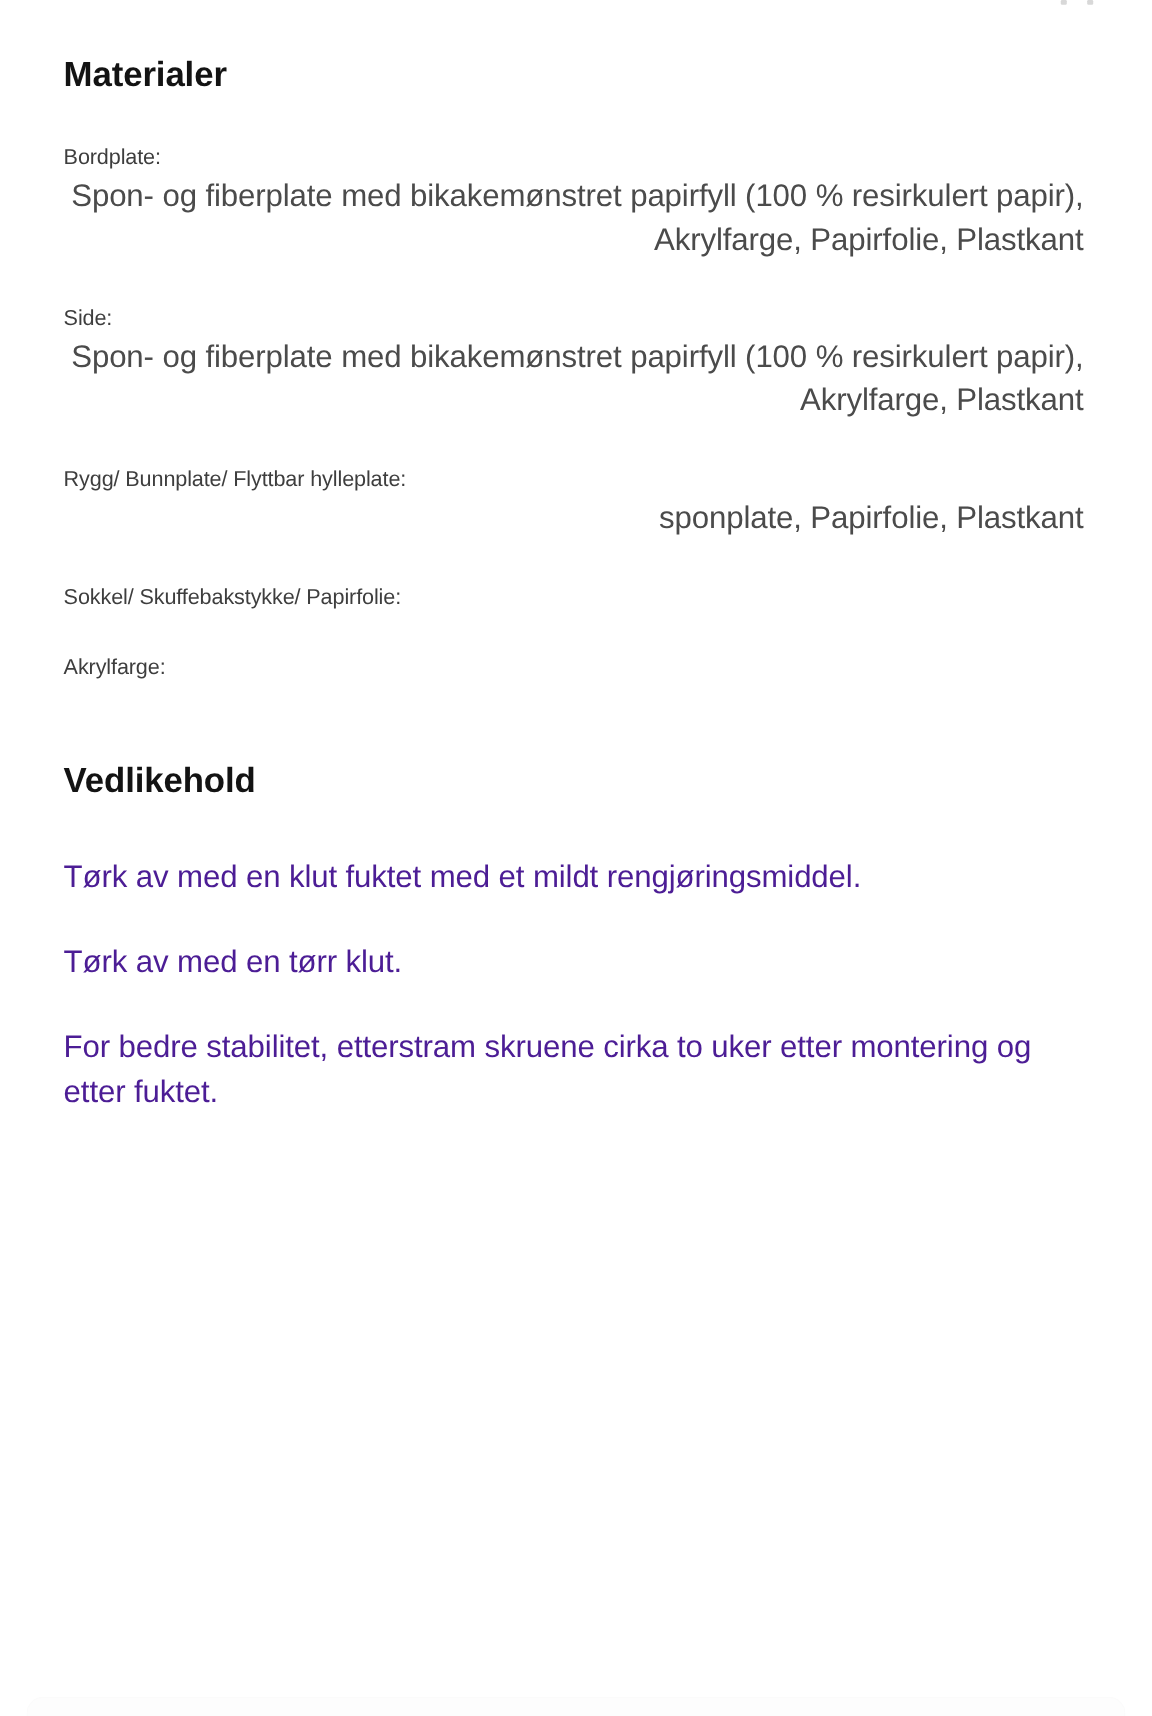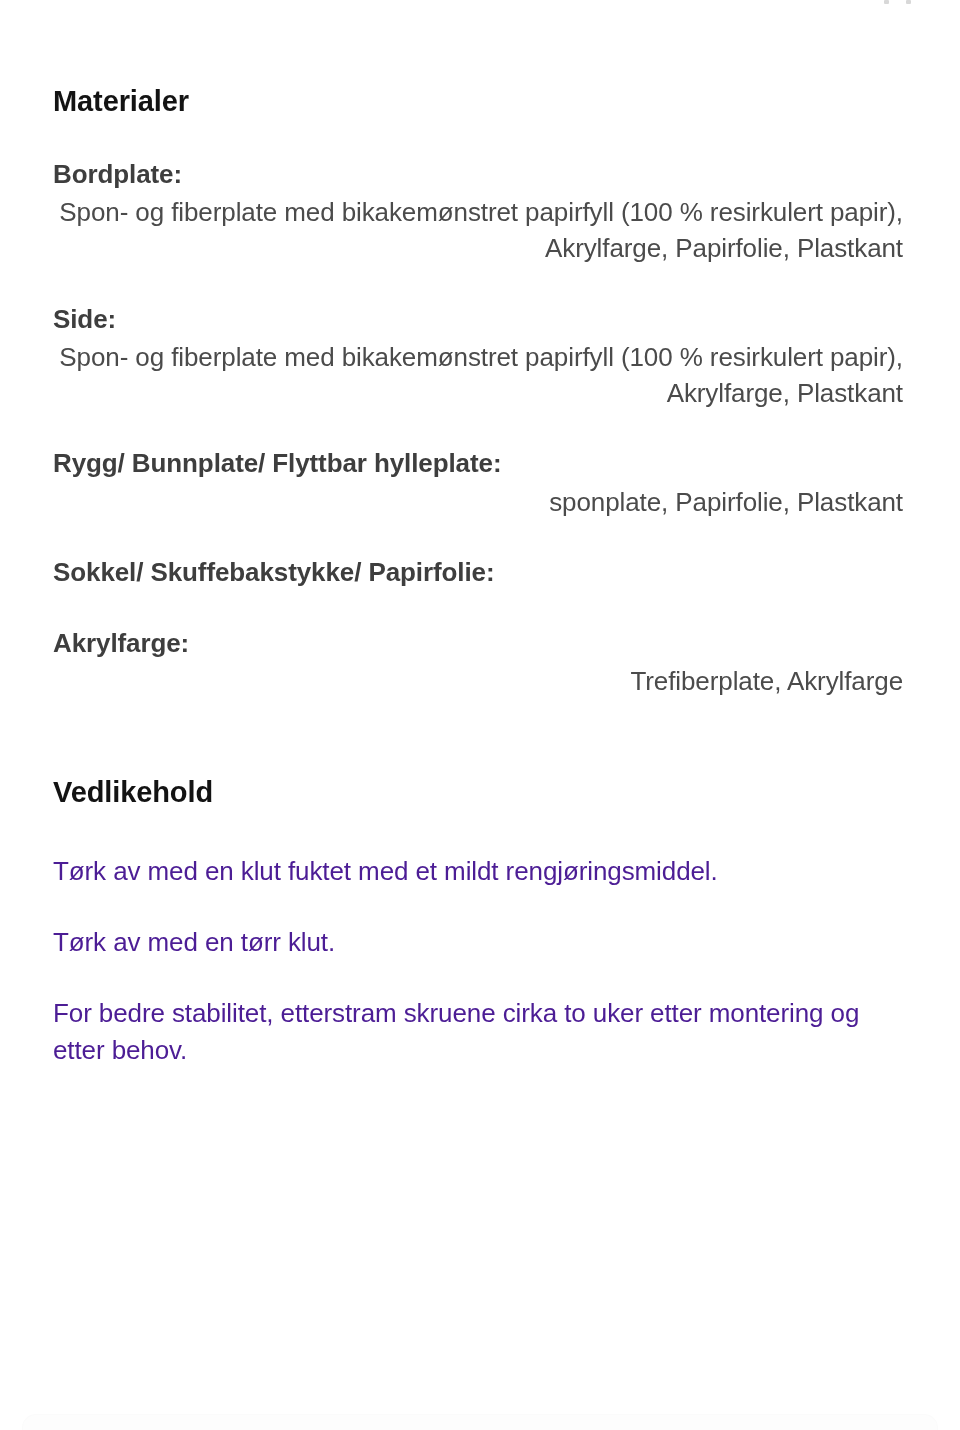--- a/index.html
+++ b/index.html
@@ -41,44 +41,44 @@
     top: 0;
     left: 0;
     width: 960px;
     padding: 0;
     box-sizing: border-box;
   }
 
   .content {
     padding-left: 53px;
     padding-right: 55px;
-    padding-top: 84px;
+    padding-top: 46px;
   }
 
   h2.section-title {
     font-size: 29px;
     font-weight: bold;
     color: #131313;
     margin: 0 0 38px 0;
     letter-spacing: -0.1px;
     line-height: 1.2;
   }
 
   h2.section-title.maint {
-    margin-top: 10px;
+    margin-top: 0;
     margin-bottom: 44px;
   }
 
   .mat-block {
     margin: 0 0 35px 0;
   }
 
   .mat-label {
-    font-size: 26px;
-    font-weight: bold;
+    font-size: 18px;
+    font-weight: normal;
     color: #3e3e3e;
     line-height: 1.35;
     margin: 0 0 3px 0;
     letter-spacing: -0.1px;
   }
 
   .mat-value {
     font-size: 26px;
     font-weight: normal;
     color: #4b4b4b;
@@ -148,27 +148,26 @@
       <div class="mat-label">Rygg/ Bunnplate/ Flyttbar hylleplate:</div>
       <div class="mat-value">sponplate, Papirfolie, Plastkant</div>
     </div>
 
     <div class="mat-block">
       <div class="mat-label">Sokkel/ Skuffebakstykke/ Papirfolie:</div>
     </div>
 
     <div class="mat-block">
       <div class="mat-label">Akrylfarge:</div>
-      <div class="mat-value">Trefiberplate, Akrylfarge</div>
     </div>
 
     <div class="maint-gap"></div>
 
     <h2 class="section-title maint">Vedlikehold</h2>
 
     <p class="maint-para">Tørk av med en klut fuktet med et mildt rengjøringsmiddel.</p>
     <p class="maint-para">Tørk av med en tørr klut.</p>
-    <p class="maint-para">For bedre stabilitet, etterstram skruene cirka to uker etter montering og etter behov.</p>
+    <p class="maint-para">For bedre stabilitet, etterstram skruene cirka to uker etter montering og etter fuktet.</p>
 
   </div>
 </div>
 
 <div class="bottom-card-edge"></div>
 
 </body></html>

